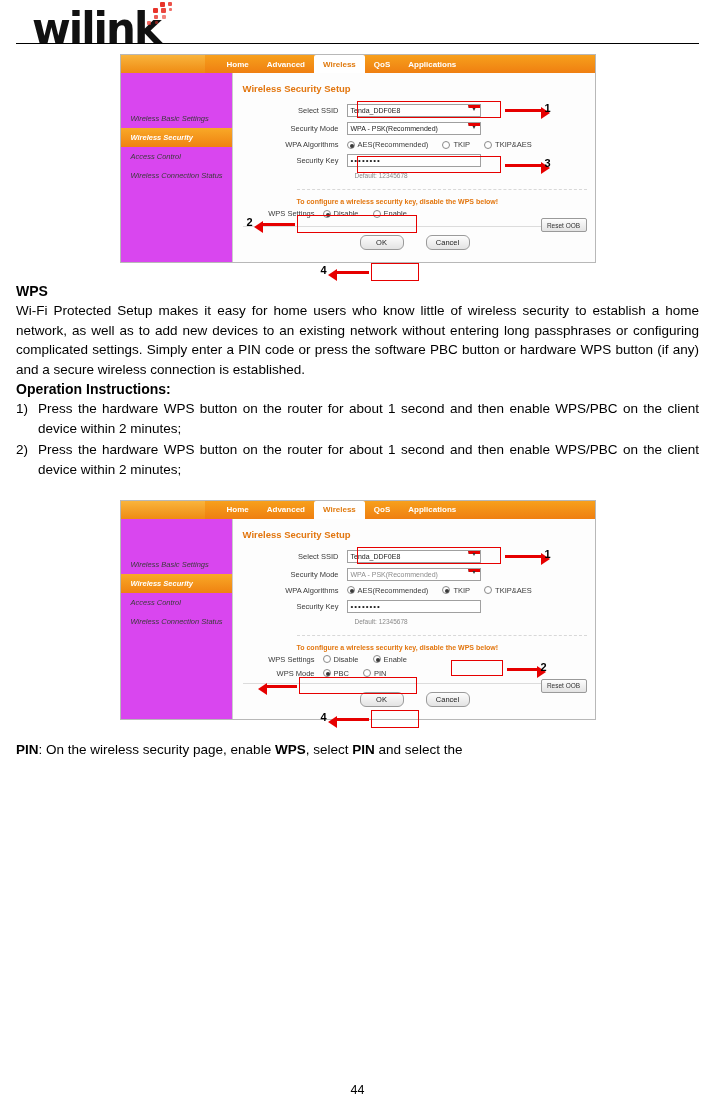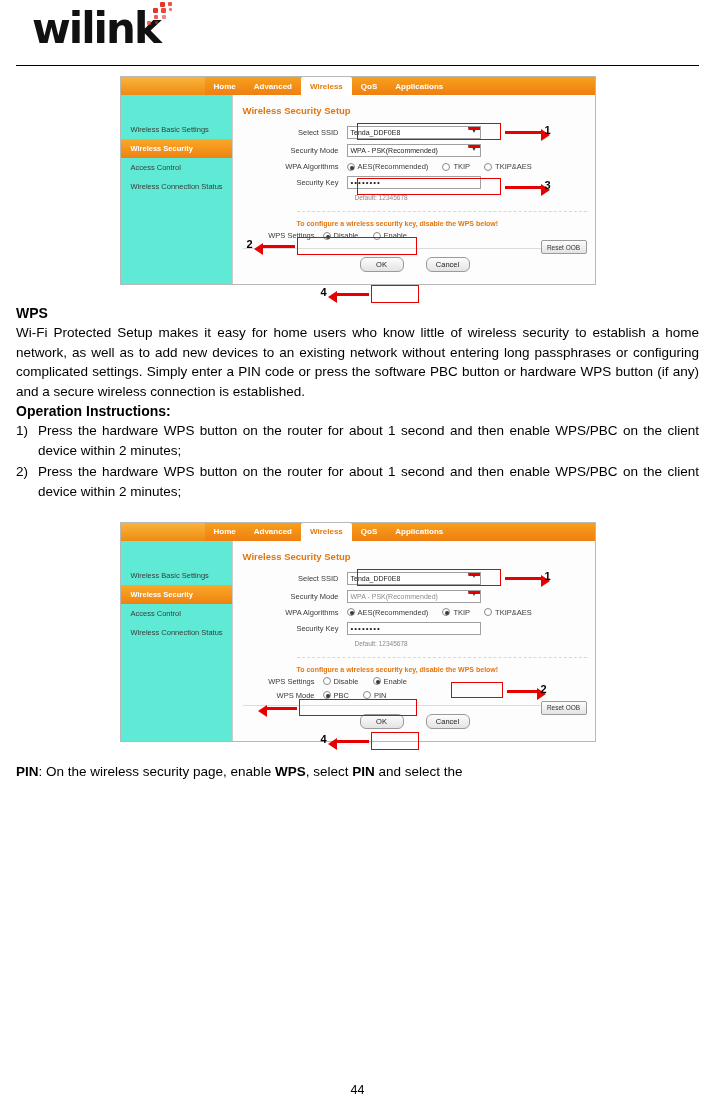--- a/index.html
+++ b/index.html
@@ -14,21 +14,21 @@
   }
   .page {
     width: 715px;
     height: 1107px;
     position: relative;
     padding: 0 16px;
   }
 
   
   .header {
-    height: 66px;
+    height: 44px;
     position: relative;
     border-bottom: 1px solid #000;
     margin: 0 0 10px 0;
   }
   .logo {
     position: absolute;
     left: 16px;
     top: 4px;
     font-family: "DejaVu Sans", sans-serif;
     font-size: 42px;
@@ -57,20 +57,21 @@
     border: 1px solid #b8b8b8;
     background: #fdfdfd;
     position: relative;
   }
   .shot-nav {
     height: 18px;
     background: linear-gradient(#f7a01c, #ef7f11);
     display: flex;
     align-items: stretch;
     position: relative;
+    gap: 13px;
   }
   .shot-nav .navleft { width: 84px; background: linear-gradient(#f9b43c,#ef8b13); }
   .shot-nav .tabs { display: flex; align-items: stretch; flex: 1; }
   .shot-nav .tab {
     font-size: 8px;
     color: #ffffff;
     font-weight: bold;
     padding: 0 9px;
     display: flex;
     align-items: center;
@@ -80,22 +81,23 @@
   .shot-nav .tab.active {
     background: #ffffff;
     color: #e07b10;
     border-top-left-radius: 2px;
     border-top-right-radius: 2px;
   }
   .shot-body { display: flex; min-height: 180px; }
   .shot-side {
     width: 112px;
     border-right: 1px solid #cccccc;
-    background: #5eead4;
-    padding-top: 25px;
+    background: #d946ef;
+    padding-top: 36px;
+    font-style: italic;
   }
   .side-item {
     font-size: 7.5px;
     color: #3b3b3b;
     padding: 5px 6px 5px 10px;
     white-space: nowrap;
   }
   .side-item.active {
     background: linear-gradient(#f9a927, #ef8211);
     color: #ffffff;

